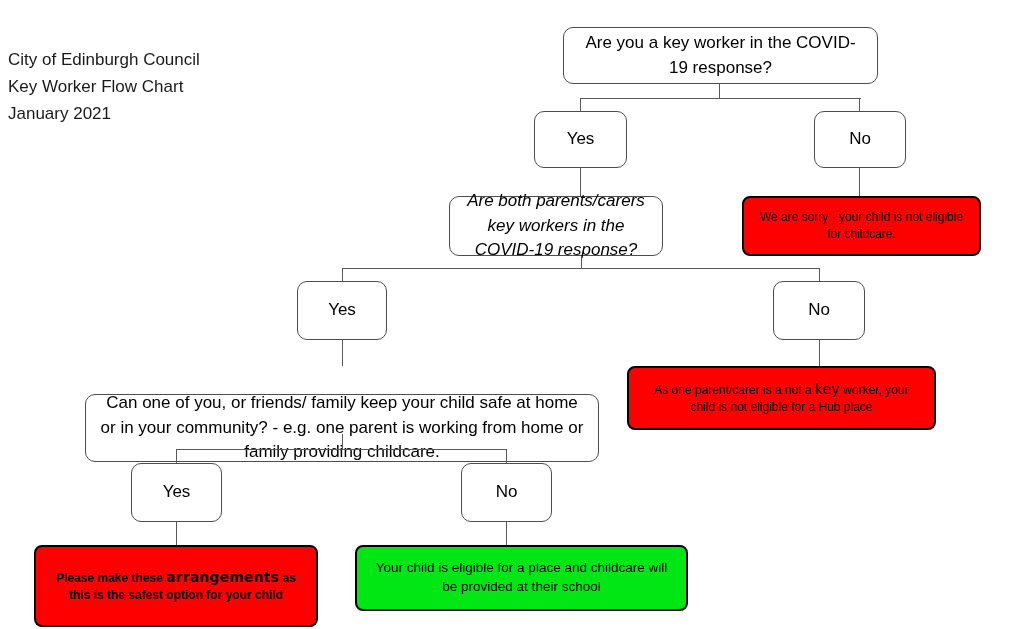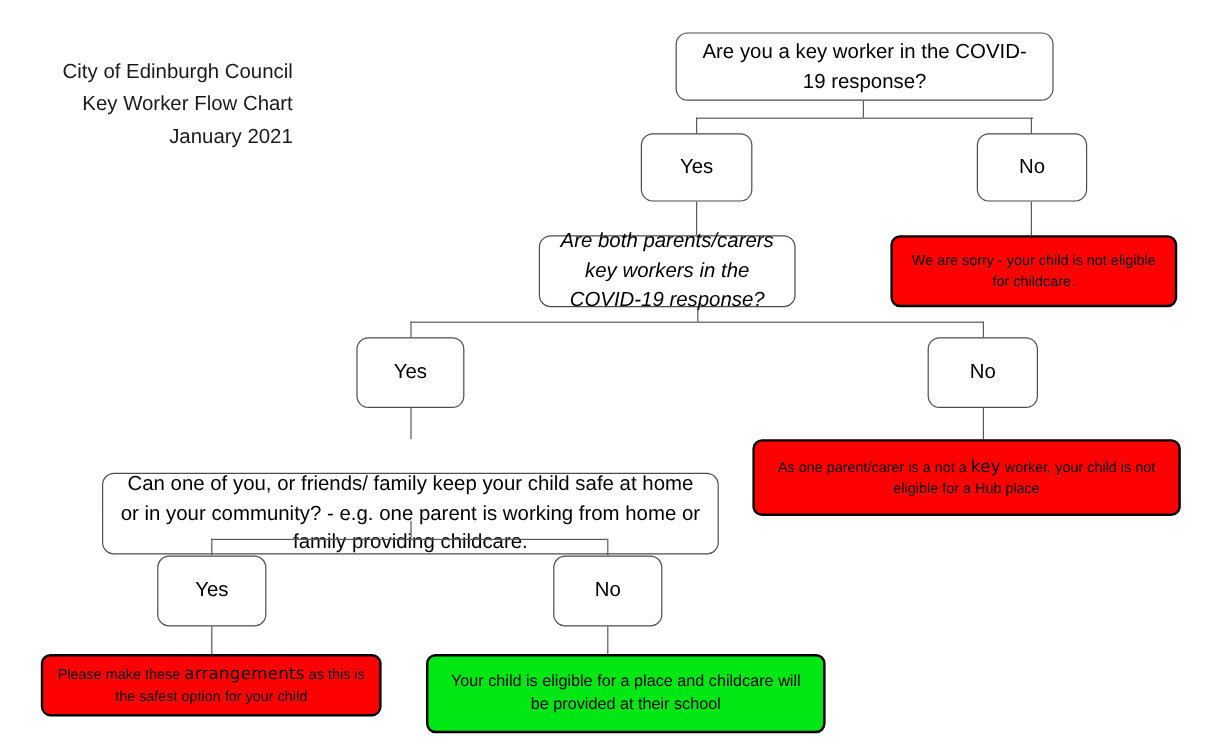--- a/index.html
+++ b/index.html
@@ -2,21 +2,21 @@
 <html><head>
 <meta charset="utf-8">
 <style>
   html,body { margin:0; padding:0; background:#ffffff; }
   .canvas {
     position:relative; width:1023px; height:629px; background:#ffffff;
     font-family:"Liberation Sans", sans-serif; color:#000; overflow:hidden;
   }
   .title {
     position:absolute; left:8px; top:46px; width:236px;
-    text-align:right; font-size:17px; line-height:27px; color:#1a1a1a;
+    text-align:left; font-size:17px; line-height:27px; color:#1a1a1a;
   }
   .box {
     position:absolute; box-sizing:border-box;
     display:flex; align-items:center; justify-content:center;
     text-align:center;
   }
   .qbox {
     background:#ffffff; border:1.4px solid #4d4d4d; border-radius:10px;
     font-size:17px; line-height:1.45; padding:4px 12px; color:#000;
   }
@@ -78,39 +78,39 @@
   <div class="box qbox" style="left:773px; top:281px; width:92px; height:59px;">
     <span>No</span>
   </div>
 
   <div class="vline" style="left: 342px; top: 340px; height: 26px; background: rgb(89, 89, 89);"></div>
   <div class="vline" style="left: 819px; top: 340px; height: 26px; background: rgb(89, 89, 89);"></div>
 
   <div class="box qbox" style="left:85px; top:366px; width:514px; height:68px;margin-top:28px;">
     <span>Can one of you, or friends/ family keep your child safe at home or in your community? - e.g. one parent is working from home or family providing childcare.</span>
   </div>
-  <div class="box result negative" style="left: 627px; top: 366px; width: 357px; height: 64px; background: rgb(254, 0, 0);">
+  <div class="box result negative" style="left: 627px; top: 366px; width: 309px; height: 64px; background: rgb(254, 0, 0);">
     <span><span>As one parent/carer is a not a </span><span class="emph">key</span><span> worker, your child is not eligible for a Hub place</span></span>
   </div>
 
   <div class="vline" style="left: 342px; top: 434px; height: 15px; background: rgb(89, 89, 89);"></div>
   <div class="hline" style="left: 176px; top: 449px; width: 330px; background: rgb(89, 89, 89);"></div>
   <div class="vline" style="left: 176px; top: 449px; height: 14px; background: rgb(89, 89, 89);"></div>
   <div class="vline" style="left: 506px; top: 449px; height: 14px; background: rgb(89, 89, 89);"></div>
 
   <div class="box qbox" style="left:131px; top:463px; width:91px; height:59px;">
     <span>Yes</span>
   </div>
   <div class="box qbox" style="left:461px; top:463px; width:91px; height:59px;">
     <span>No</span>
   </div>
 
   <div class="vline" style="left: 176px; top: 522px; height: 23px; background: rgb(89, 89, 89);"></div>
   <div class="vline" style="left: 506px; top: 522px; height: 23px; background: rgb(89, 89, 89);"></div>
 
-  <div class="box result negative" style="left: 34px; top: 545px; width: 284px; height: 52px; background: rgb(254, 0, 0);">
+  <div class="box result negative" style="left: 34px; top: 545px; width: 284px; height: 82px; background: rgb(254, 0, 0); font-weight: bold;">
     <span><span>Please make these </span><span class="emph">arrangements</span><span> as this is the safest option for your child</span></span>
   </div>
   <div class="box result big positive" style="left: 355px; top: 545px; width: 333px; height: 66px; background: rgb(0, 231, 20);">
     <span>Your child is eligible for a place and childcare will be provided at their school</span>
   </div>
 
 </div>
 
 </body></html>

